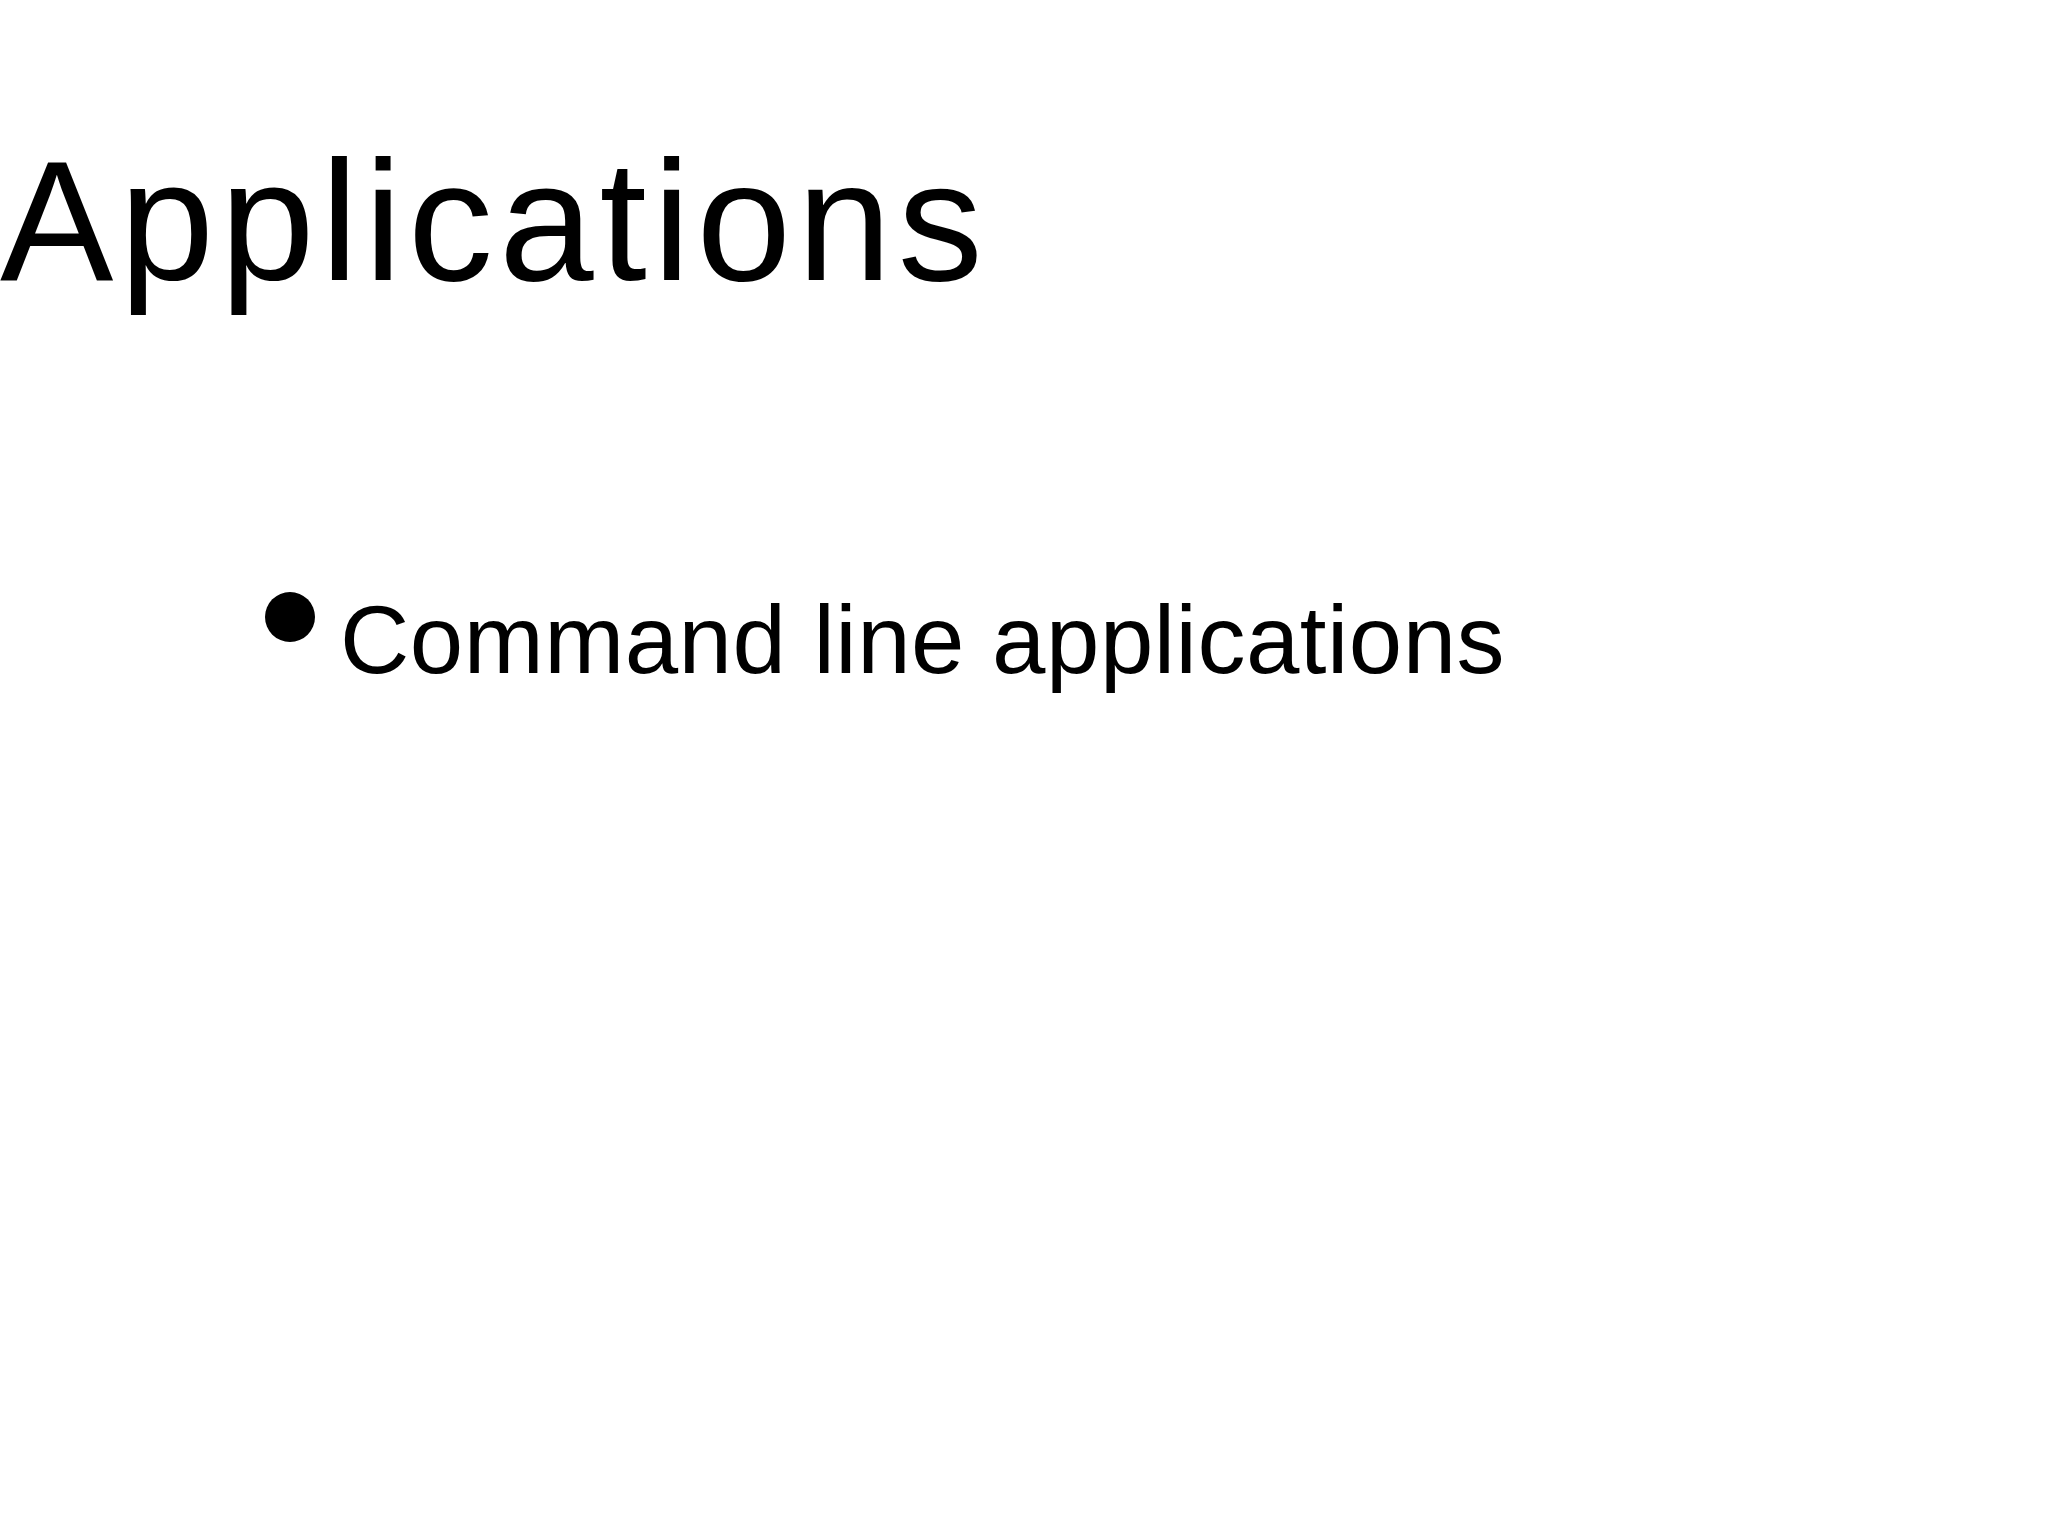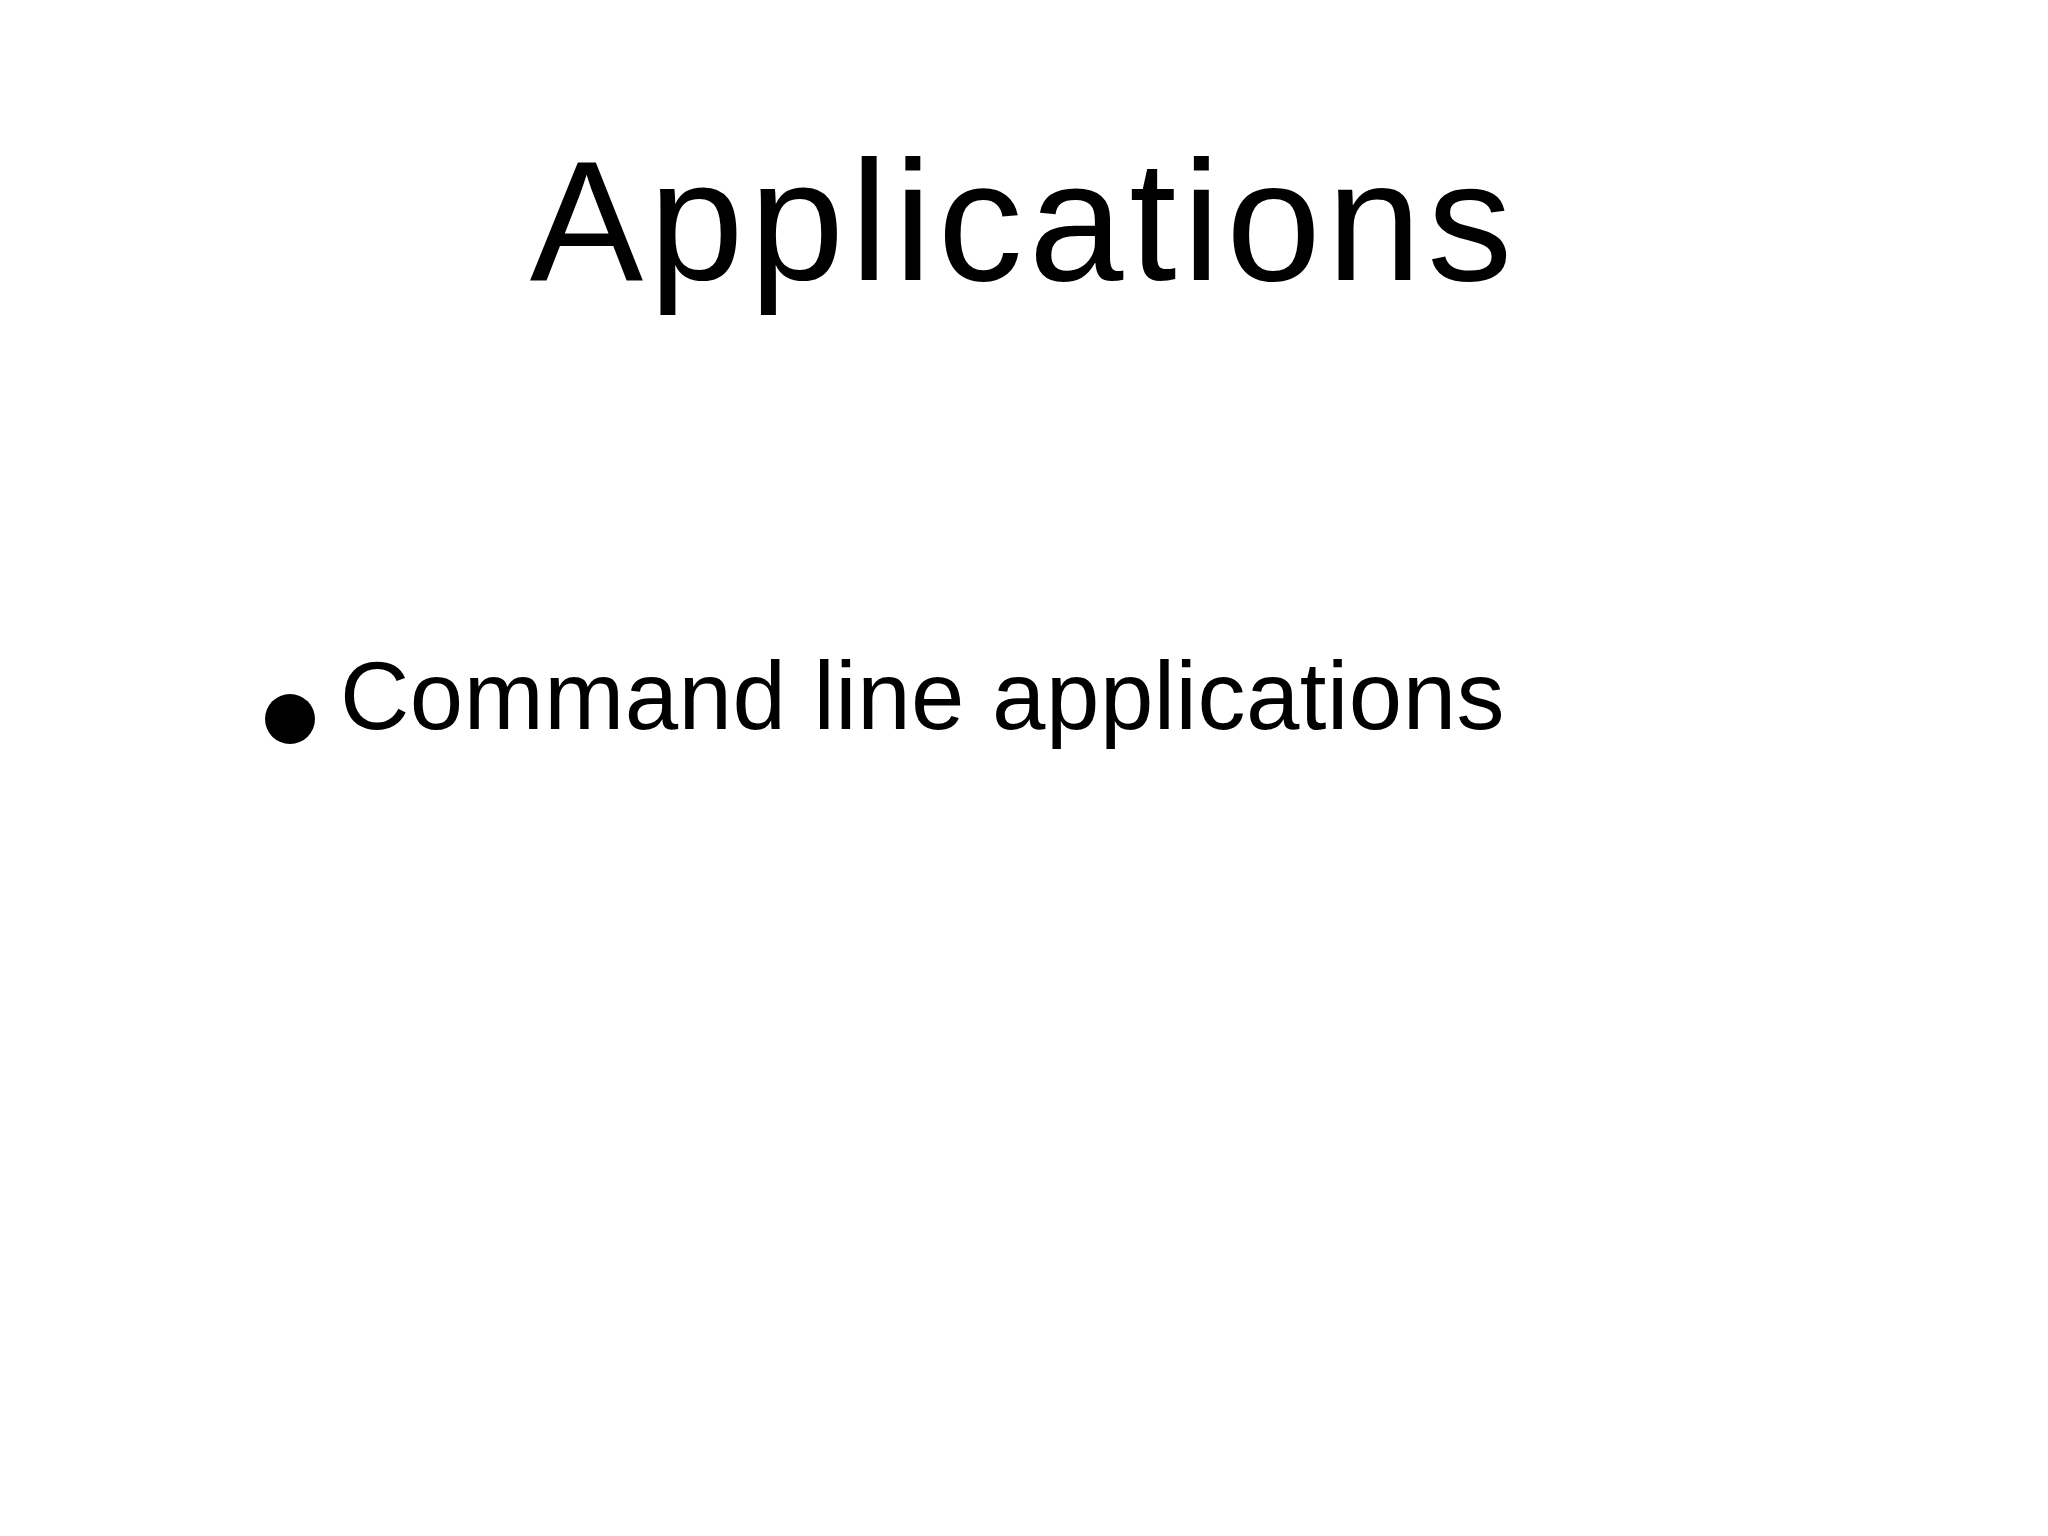--- a/index.html
+++ b/index.html
@@ -19,39 +19,39 @@
     position: absolute;
     inset: 0;
     background: #ffffff;
   }
   .slide-title {
     position: absolute;
     top: 136px;
     left: 0;
     width: 2048px;
     margin: 0;
-    text-align: center;
+    text-align: left;
     font-size: 170px;
     font-weight: 400;
     letter-spacing: 6px;
     line-height: 1.0;
     color: #000000;
     white-space: nowrap;
   }
   .bullet-list {
     position: absolute;
     top: 592px;
     left: 265px;
     margin: 0;
     padding: 0;
     list-style: none;
   }
   .bullet-list li {
     display: flex;
-    align-items: flex-end;
+    align-items: flex-start;
     height: 152px;
     white-space: nowrap;
   }
   .bullet-dot {
     flex: none;
     width: 50px;
     height: 50px;
     margin-right: 25px;
     border-radius: 50%;
     background: #000000;

